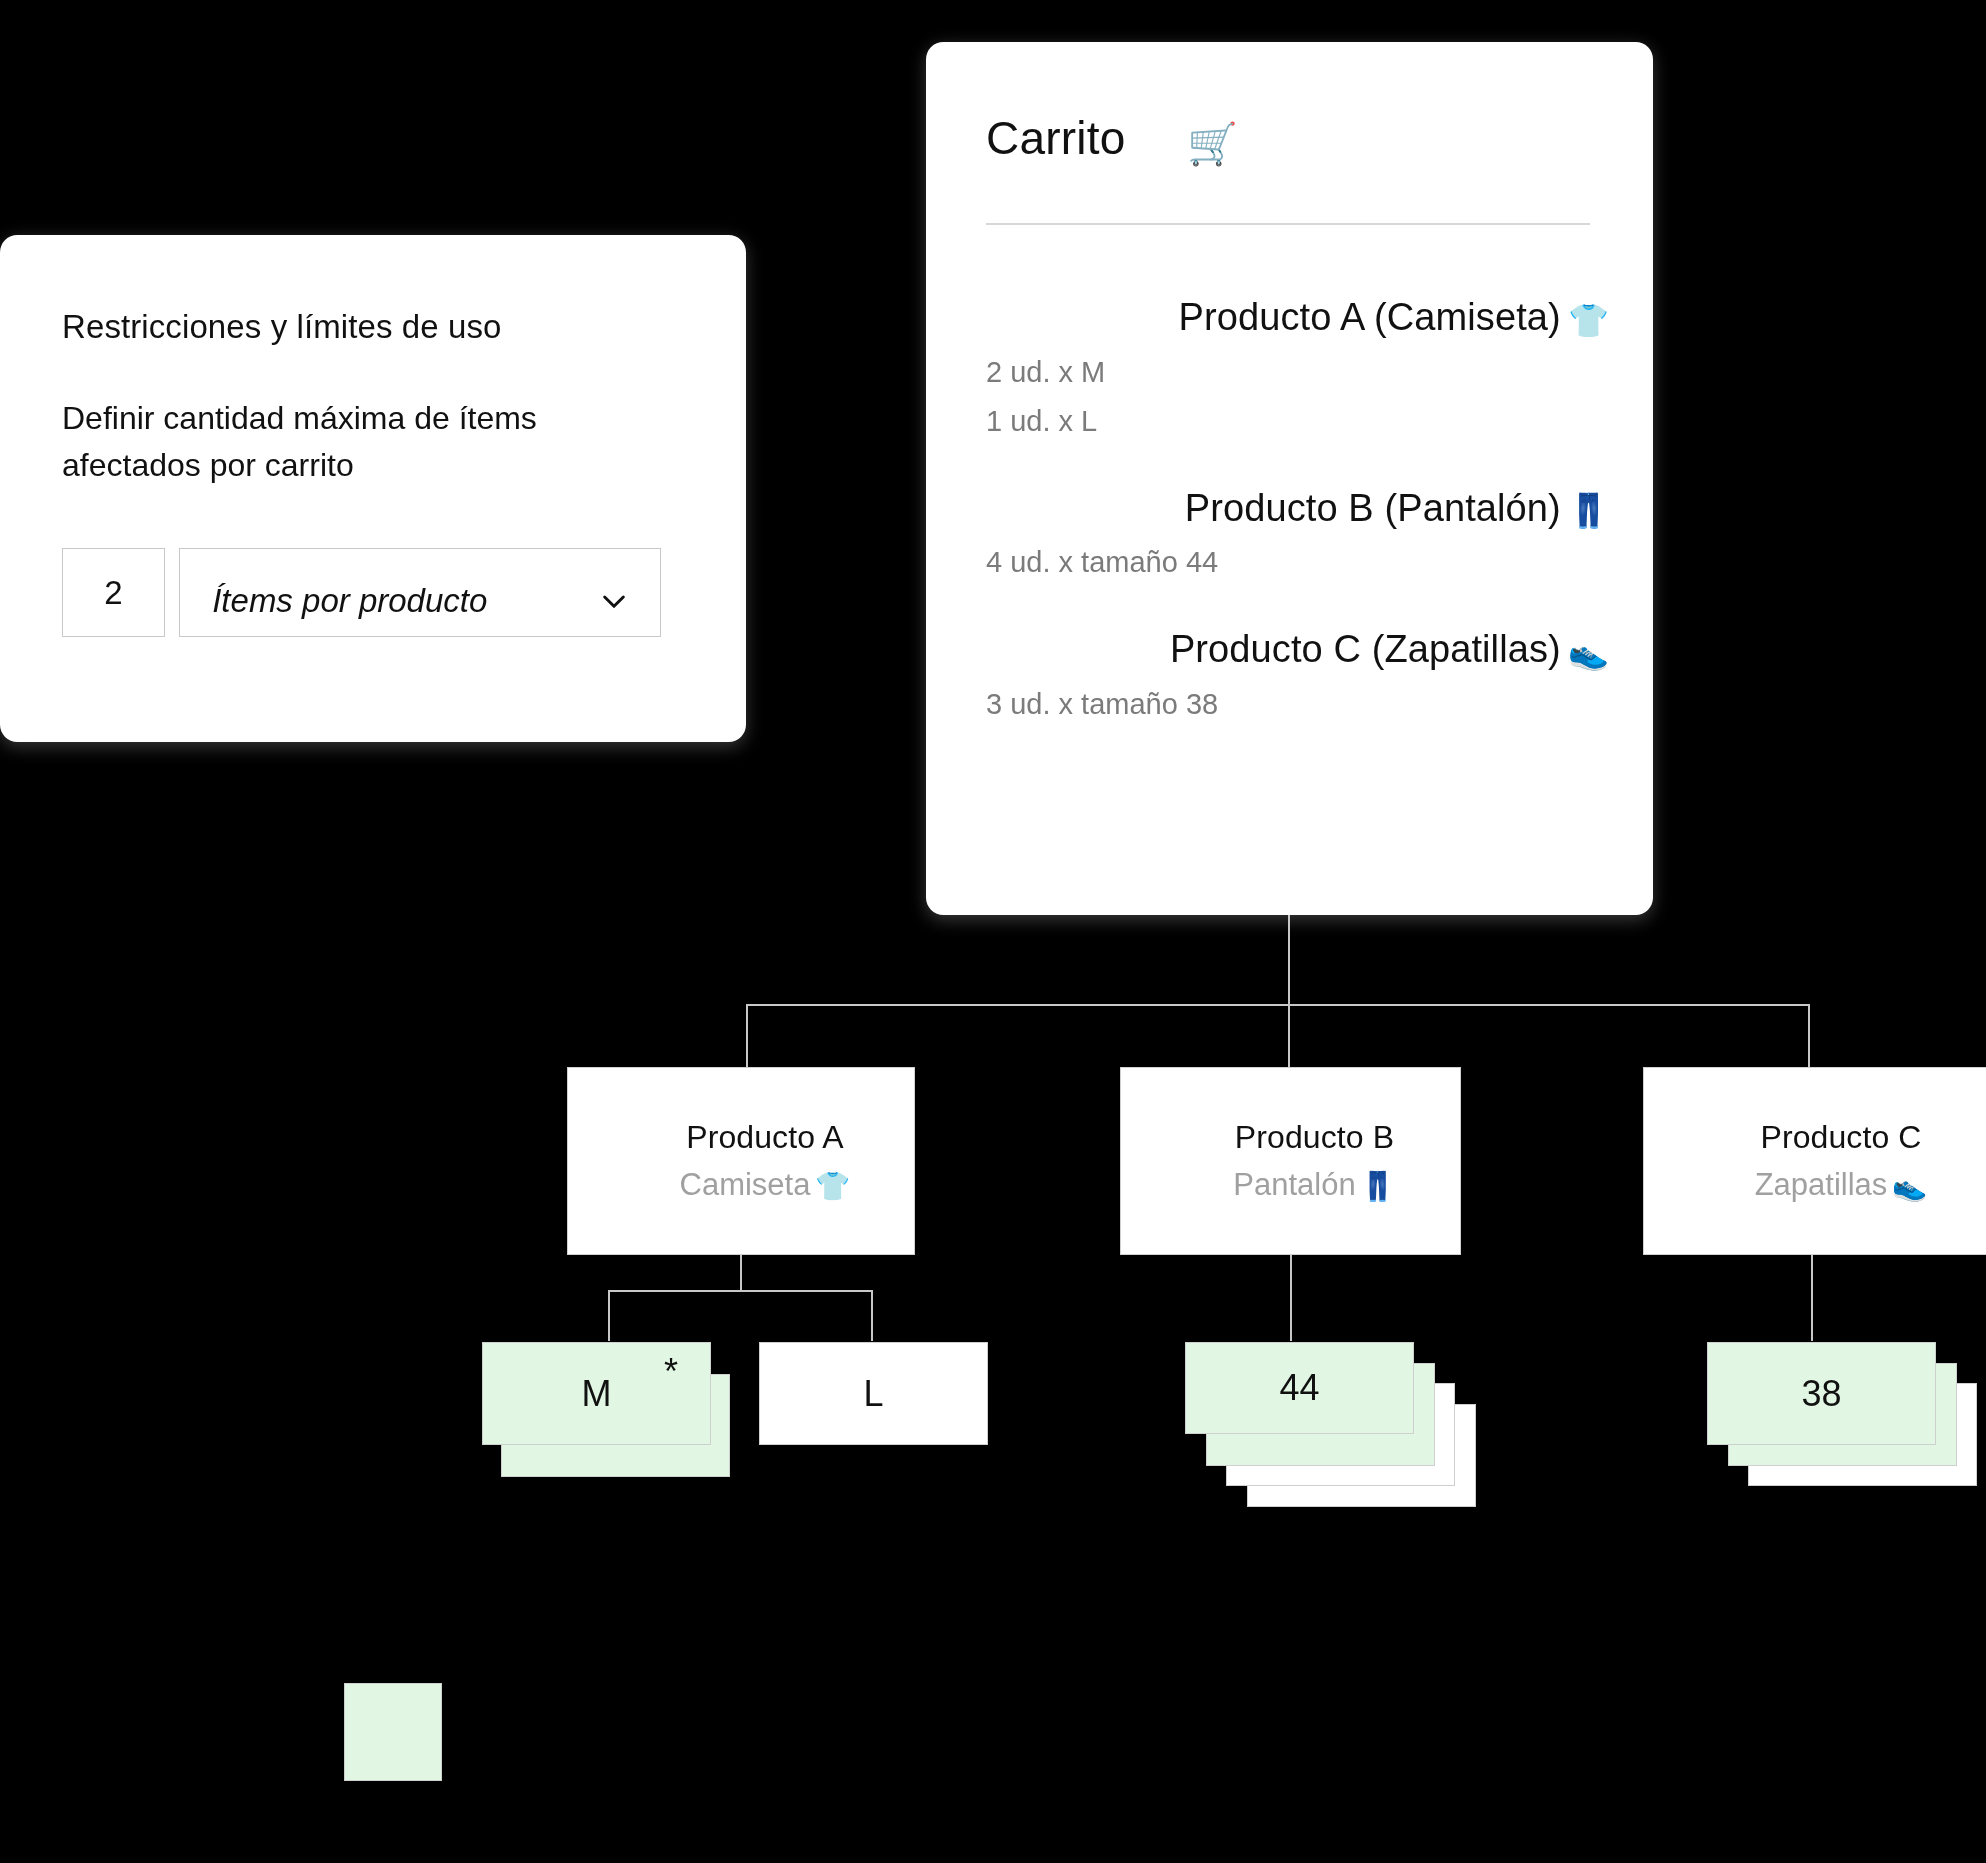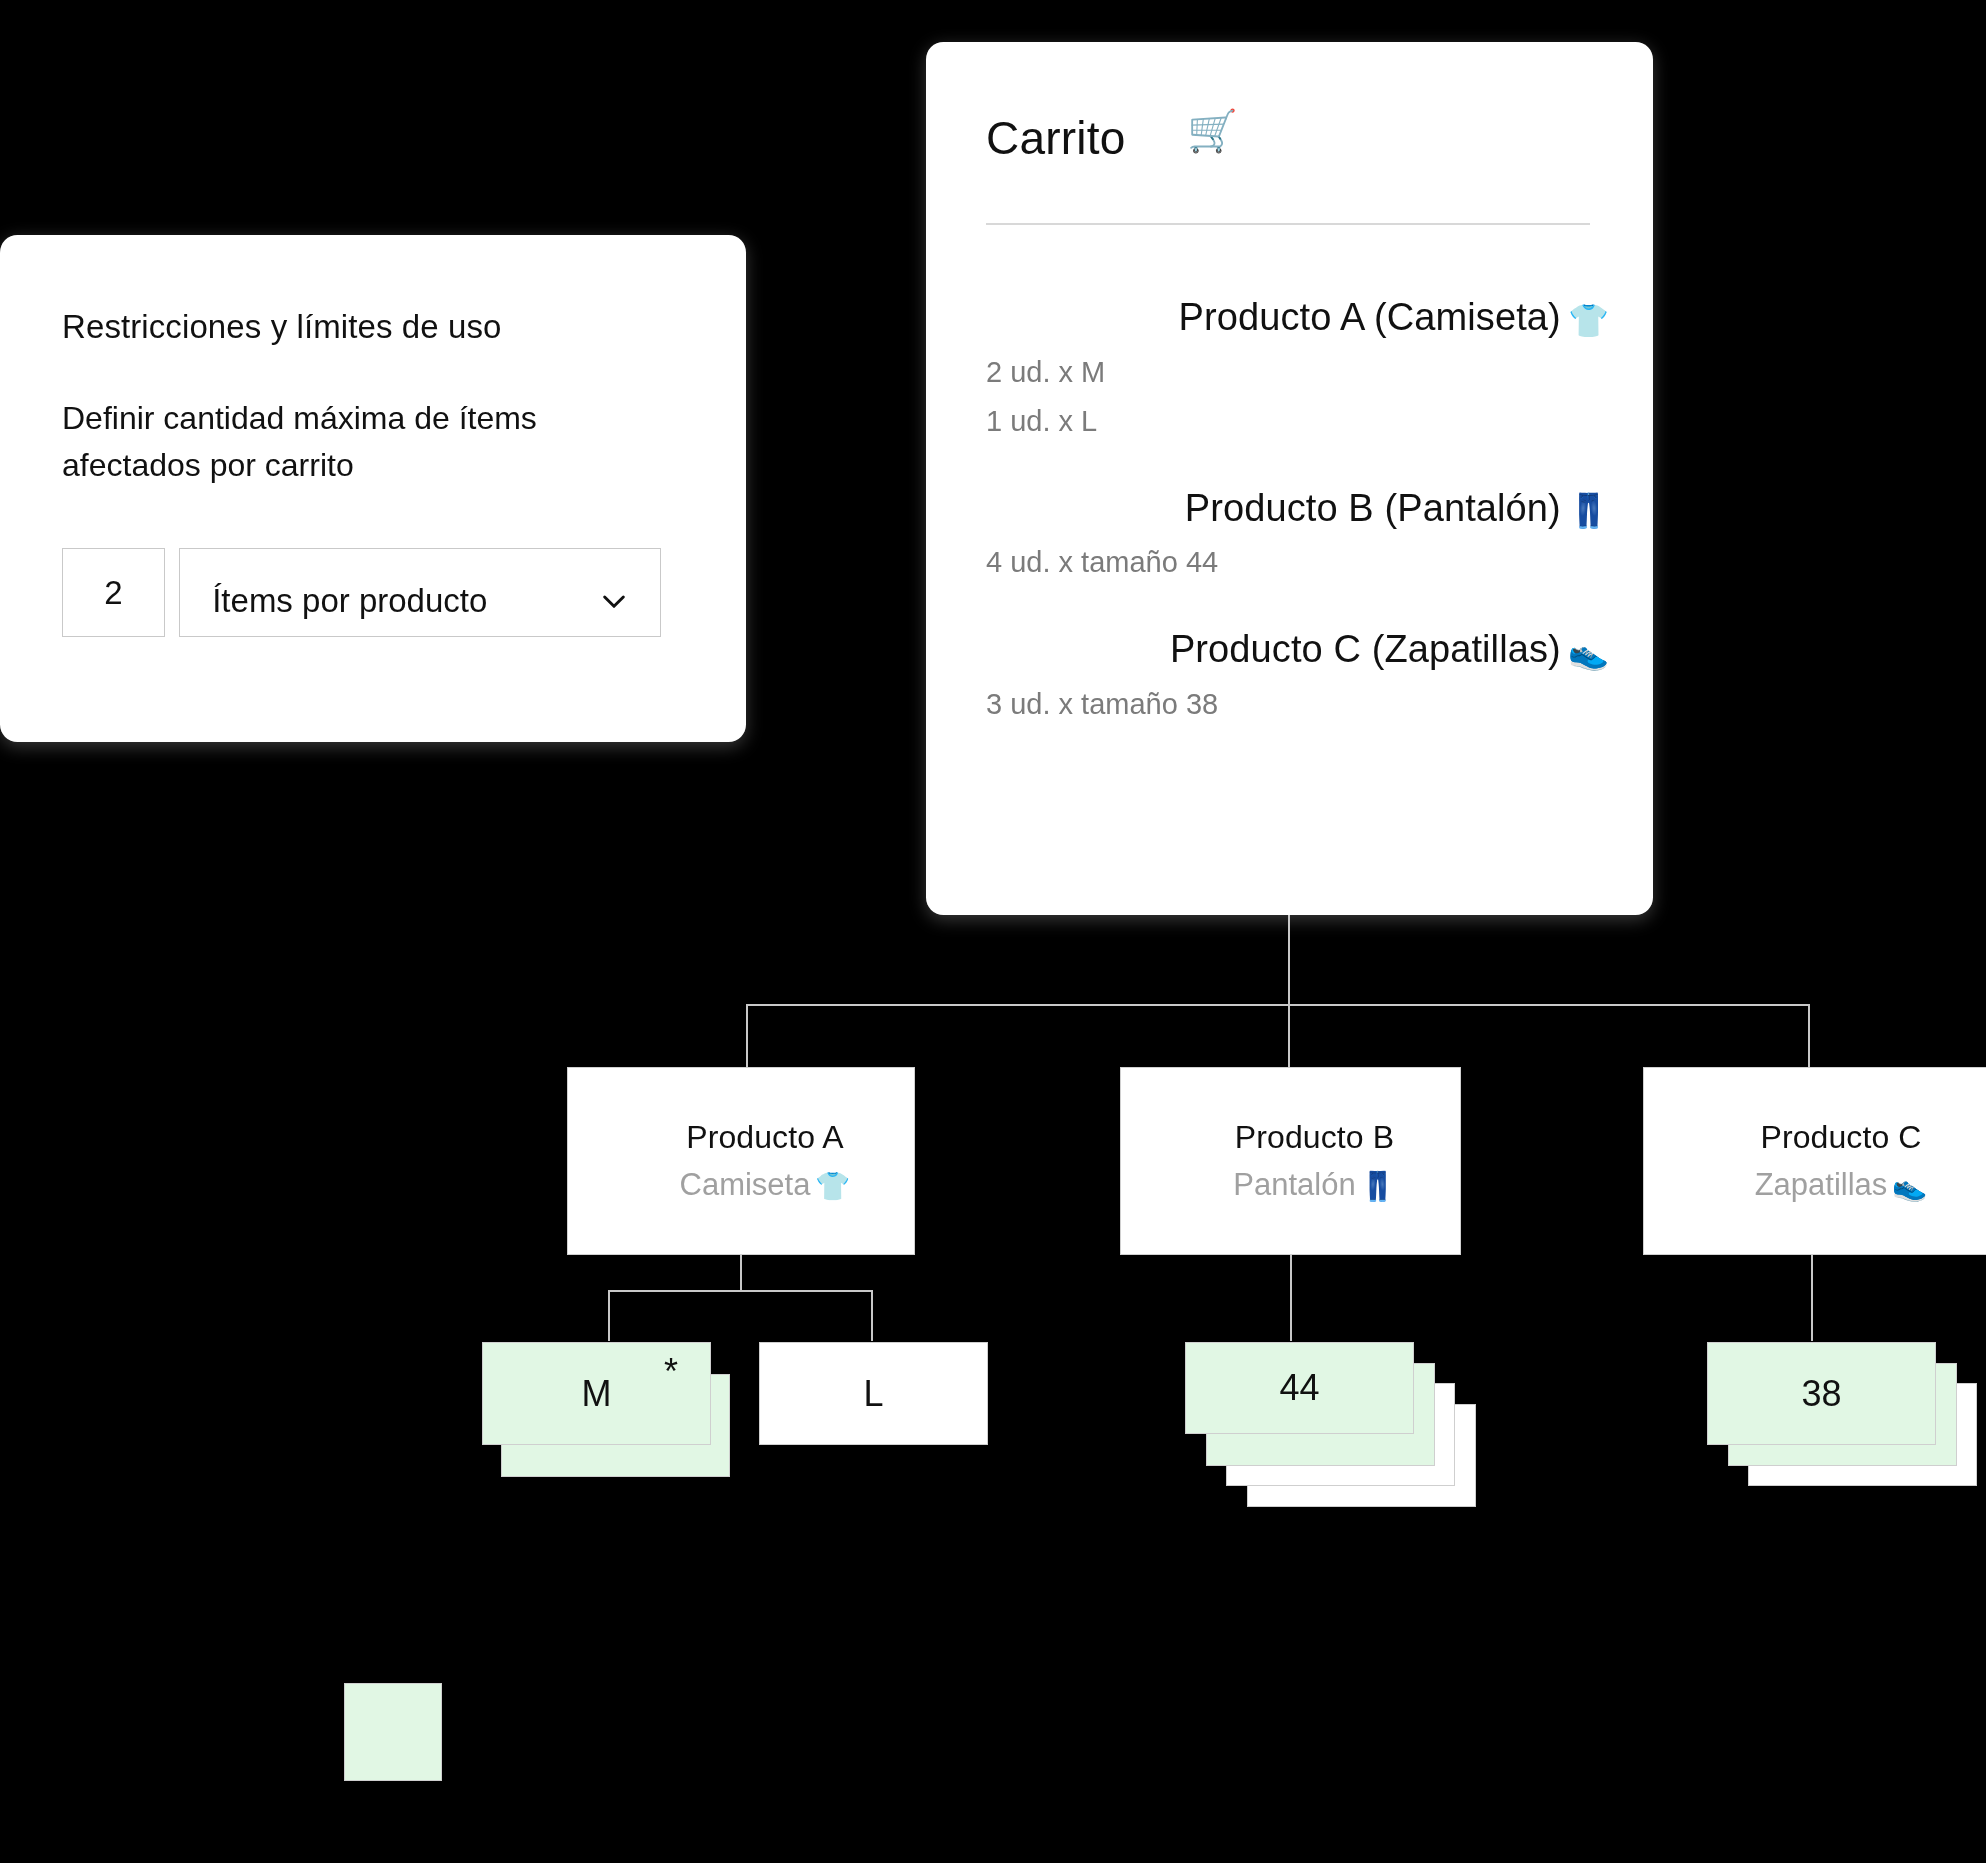--- a/index.html
+++ b/index.html
@@ -36,31 +36,31 @@
   .rc-row{position:absolute;left:62px;top:548px;display:flex;align-items:stretch;gap:14.2px;}
   .qty-box{
     width:103px;height:89px;border:1.6px solid #c9c9c9;background:#fff;
     display:flex;align-items:center;justify-content:center;
     font-size:33px;color:#111;box-sizing:border-box;
   }
   .select-box{
     width:482px;height:89px;border:1.6px solid #c9c9c9;background:#fff;
     display:flex;align-items:center;justify-content:space-between;
     padding:16px 30px 0 32px;box-sizing:border-box;
-    font-size:33px;color:#111;
+    font-size:33px;color:#111;font-style:italic;
   }
   .chev{width:32px;height:32px;display:block;flex:0 0 auto;}
 
   
   #cart-card{
     left:926px;top:42px;width:727px;height:873px;
   }
   .cart-head{
     position:absolute;left:986px;top:111px;
-    display:flex;align-items:flex-start;gap:62px;
+    display:flex;align-items:flex-end;gap:62px;
   }
   .cart-title{font-size:46px;color:#111;letter-spacing:0.2px;}
   .cart-emoji{font-size:41px;line-height:1;}
   .cart-rule{
     position:absolute;left:986px;top:223px;width:604px;height:1.6px;background:#d8d8d8;
   }
   .cart-list{position:absolute;left:986px;top:296px;width:624px;}
   .ci{margin-bottom:49px;}
   .ci:last-child{margin-bottom:0;}
   .ci-name{font-size:38px;color:#111;letter-spacing:0.1px;white-space:nowrap;text-align:right;}

